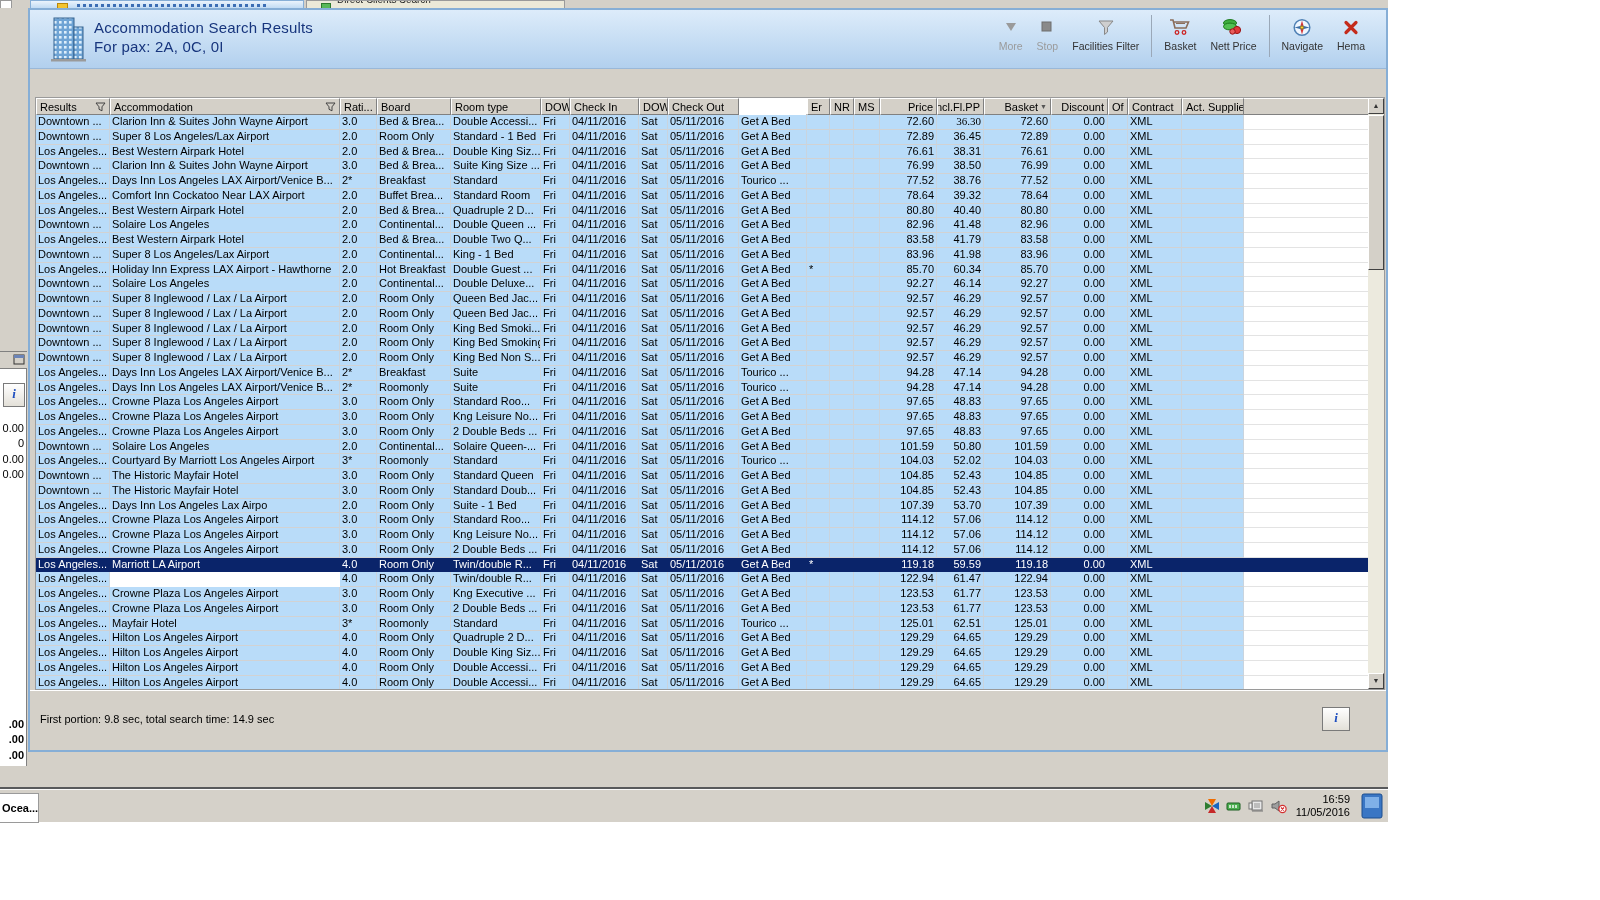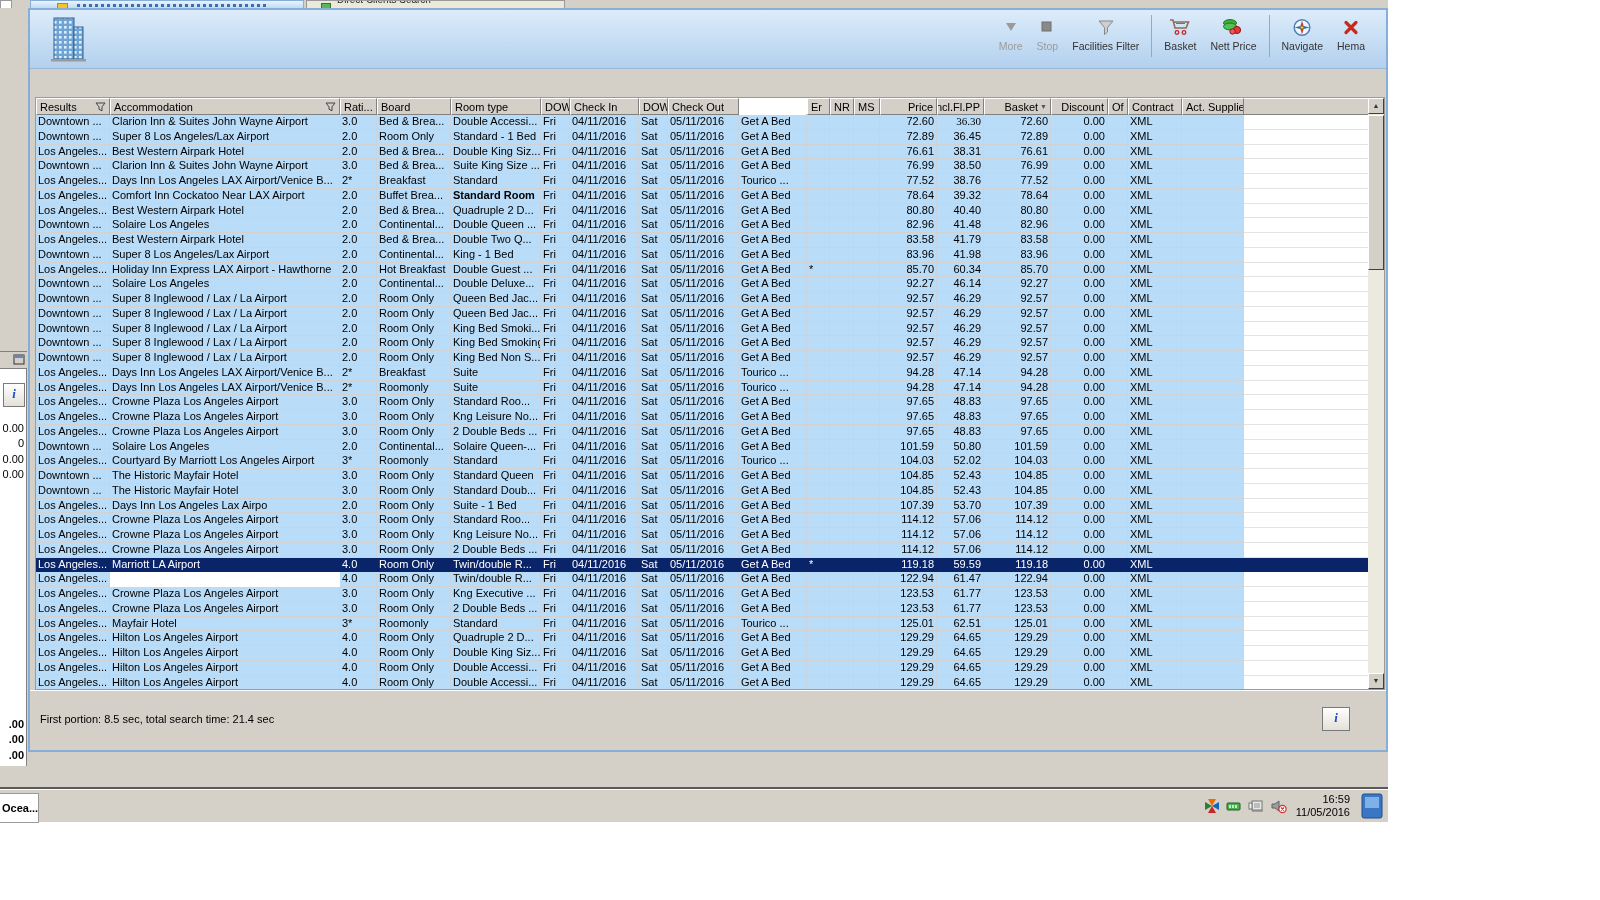--- a/index.html
+++ b/index.html
@@ -140,20 +140,24 @@
                 <pattern id="w" width="5" height="5" patternUnits="userSpaceOnUse">
                   <rect width="5" height="5" fill="#6ea3d4"></rect>
                   <rect x="1" y="1" width="2.6" height="2.6" fill="#ddeefb"></rect>
                 </pattern>
               </defs>
             <rect x="6" y="3" width="20" height="41" fill="url(#w)" stroke="#35638f"></rect>
             <rect x="26" y="12" width="9" height="32" fill="url(#w)" stroke="#35638f"></rect>
             <rect x="3" y="44" width="35" height="2.5" fill="#9a9a9a"></rect>
           </svg>
         </span>
+        <div class="win-title">
+          <div>Accommodation Search Results</div>
+          <div>For pax: 2A, 0C, 0I</div>
+        </div>
         <div class="toolbar">
             <div class="tool dis">
               <span class="ticon">
                 <svg width="18" height="16" viewBox="0 0 18 16">
                   <polygon points="4,4 14,4 9,12" fill="#9a9a9a"></polygon>
                 </svg>
               </span>
               <span class="tlabel">More</span>
             </div>
             <div class="tool dis">
@@ -409,21 +413,21 @@
                 <div class="tcell" style="width: 20px;"></div>
                 <div class="tcell" style="width: 54px;">XML</div>
                 <div class="tcell" style="width: 62px;"></div>
                 <div class="tfill"></div>
               </div>
               <div class="trow">
                 <div class="tcell" style="width: 74px;">Los Angeles...</div>
                 <div class="tcell" style="width: 230px;">Comfort Inn Cockatoo Near LAX Airport</div>
                 <div class="tcell" style="width: 37px;">2.0</div>
                 <div class="tcell" style="width: 74px;">Buffet Brea...</div>
-                <div class="tcell" style="width: 90px; font-weight: bold;">Standard Room</div>
+                <div class="tcell" style="width: 90px;">Standard Room</div>
                 <div class="tcell" style="width: 29px;">Fri</div>
                 <div class="tcell" style="width: 69px;">04/11/2016</div>
                 <div class="tcell" style="width: 29px;">Sat</div>
                 <div class="tcell" style="width: 71px;">05/11/2016</div>
                 <div class="tcell" style="width: 68px;">Get A Bed</div>
                 <div class="tcell" style="width: 23px;"></div>
                 <div class="tcell" style="width: 24px;"></div>
                 <div class="tcell" style="width: 26px;"></div>
                 <div class="tcell r" style="width: 57px;">78.64</div>
                 <div class="tcell r" style="width: 47px;">39.32</div>
@@ -1196,21 +1200,21 @@
             </div>
         </div>
         <div class="vscroll">
           <div class="sbtn" style="top:0">▲</div>
           <div class="sthumb"></div>
           <div class="sbtn" style="bottom:0">▼</div>
         </div>
       </div>
 
       <div class="status-row">
-        <span class="timing">First portion: 8.5 sec, total search time: 21.4 sec</span>
+        <span class="timing">First portion: 9.8 sec, total search time: 14.9 sec</span>
         <div class="info-btn">i</div>
       </div>
 
     </div>
 
   </div>
 
   <div id="taskbar">
     <div class="task-btn">Ocea...</div>
     <div class="tray">

